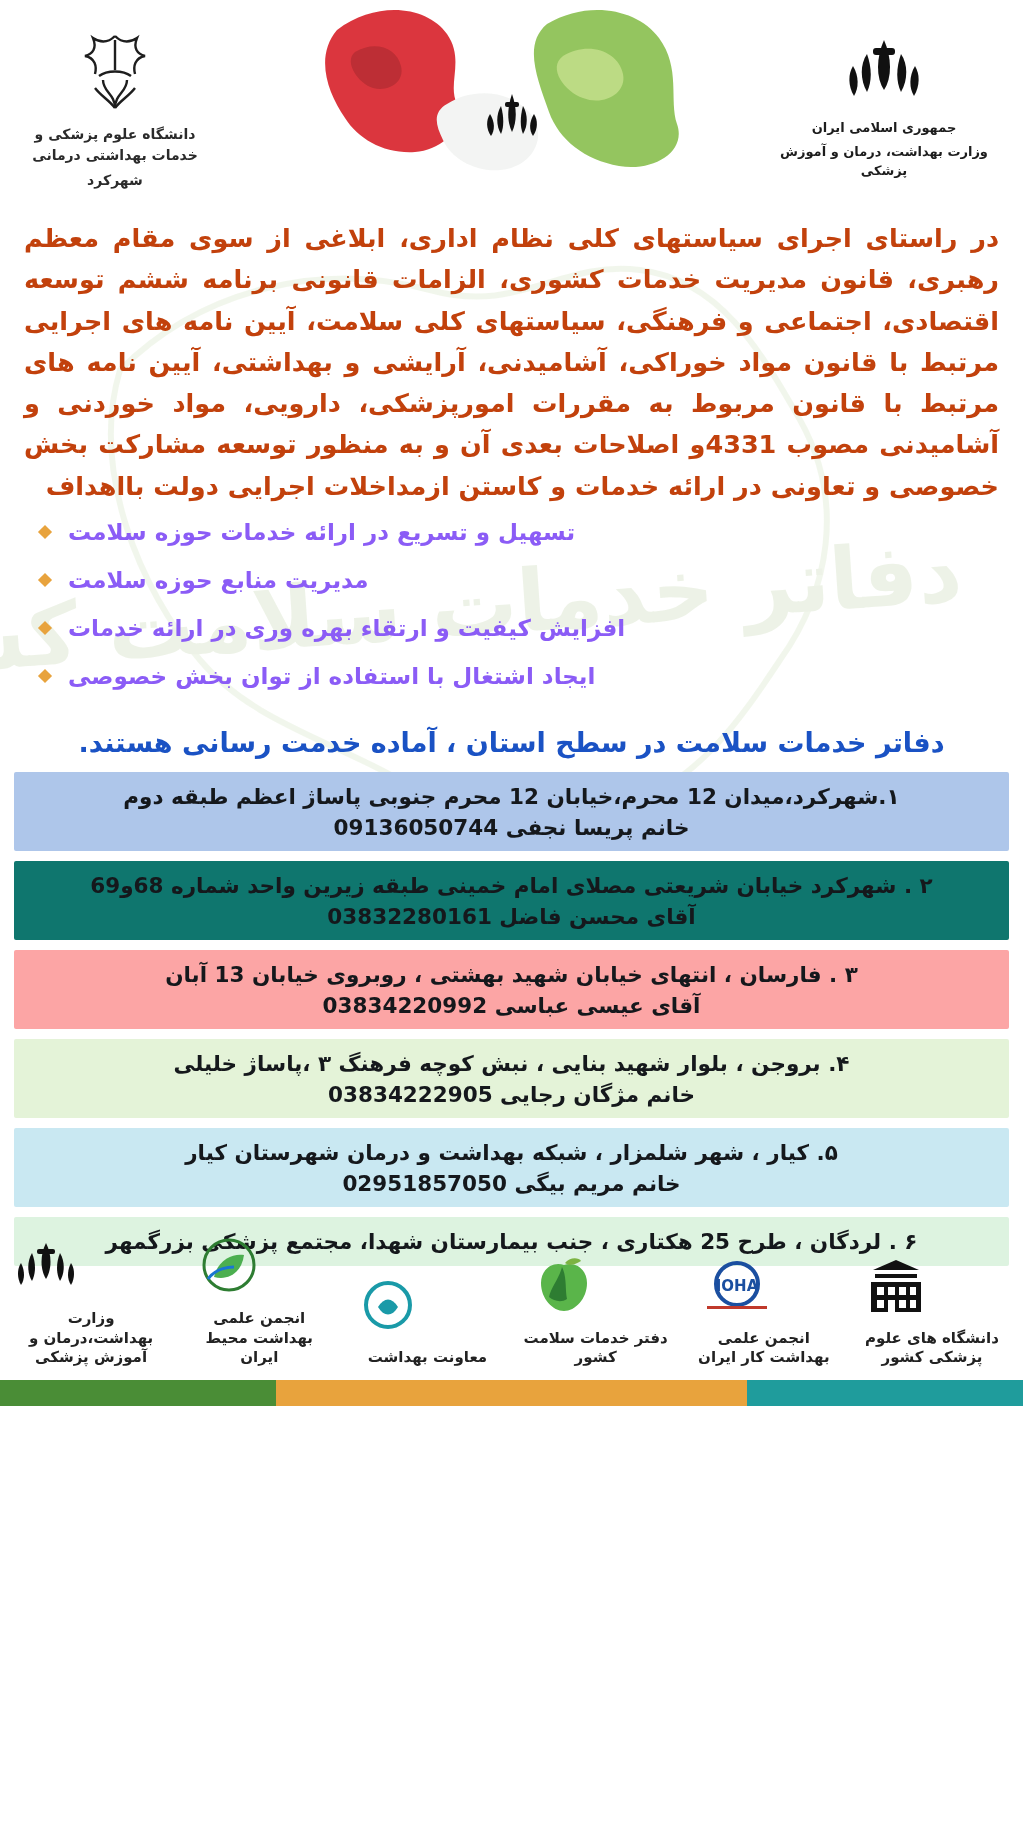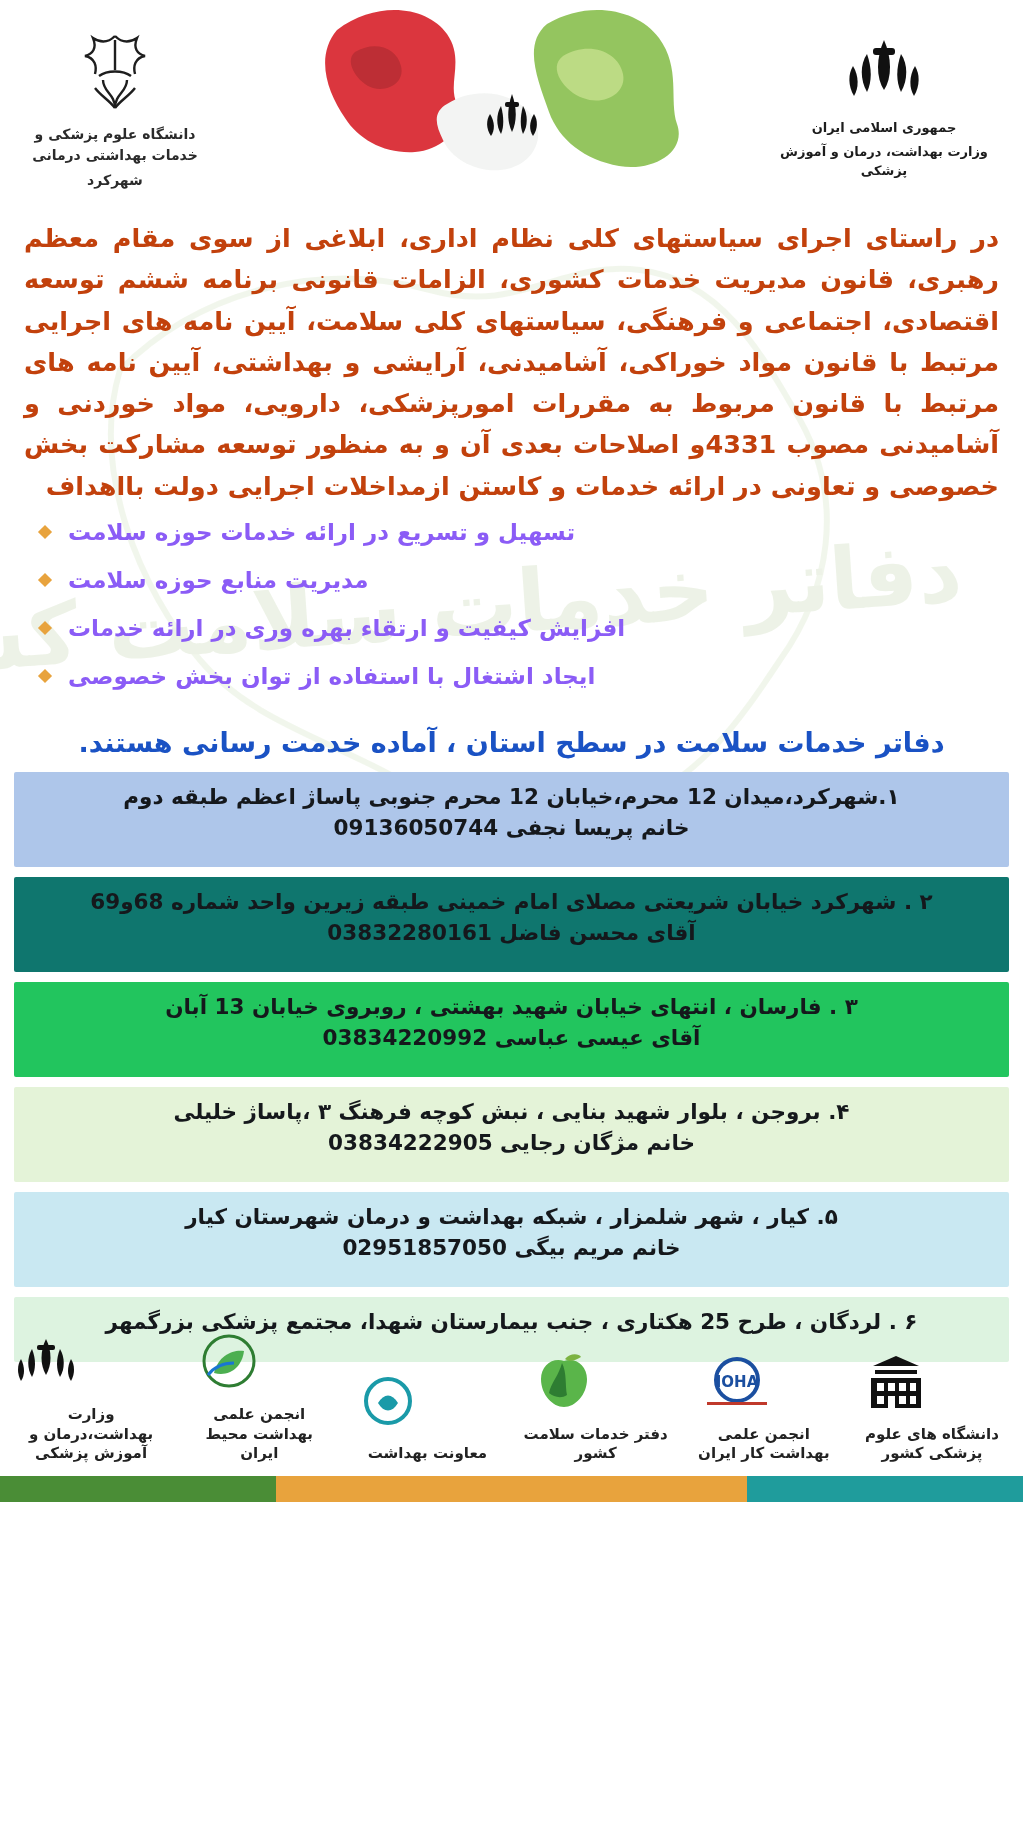--- a/index.html
+++ b/index.html
@@ -120,33 +120,33 @@
   }
 
   
   .offices {
     position: relative;
     z-index: 2;
     margin: 0 14px;
   }
   .office {
     margin-bottom: 10px;
-    padding: 10px 14px 24px 14px;
+    padding: 10px 14px 8px 14px;
     text-align: center;
     direction: rtl;
     font-weight: bold;
     color: #15181c;
     font-size: 21.5px;
     line-height: 1.42;
     border-radius: 2px;
   }
   .office .line2 { display: block; }
   .c-blue   { background: #aec6ea; }
   .c-peach  { background: #0f766e; }
-  .c-lav    { background: #22c55e; }
+  .c-lav    { background: #fca5a5; }
   .c-green  { background: #e4f3d8; }
   .c-cyan   { background: #c9e8f2; }
   .c-mint   { background: #ddf3e0; }
 
   
   .footer {
     position: relative;
     z-index: 2;
     height: 130px;
     margin-top: 6px;

